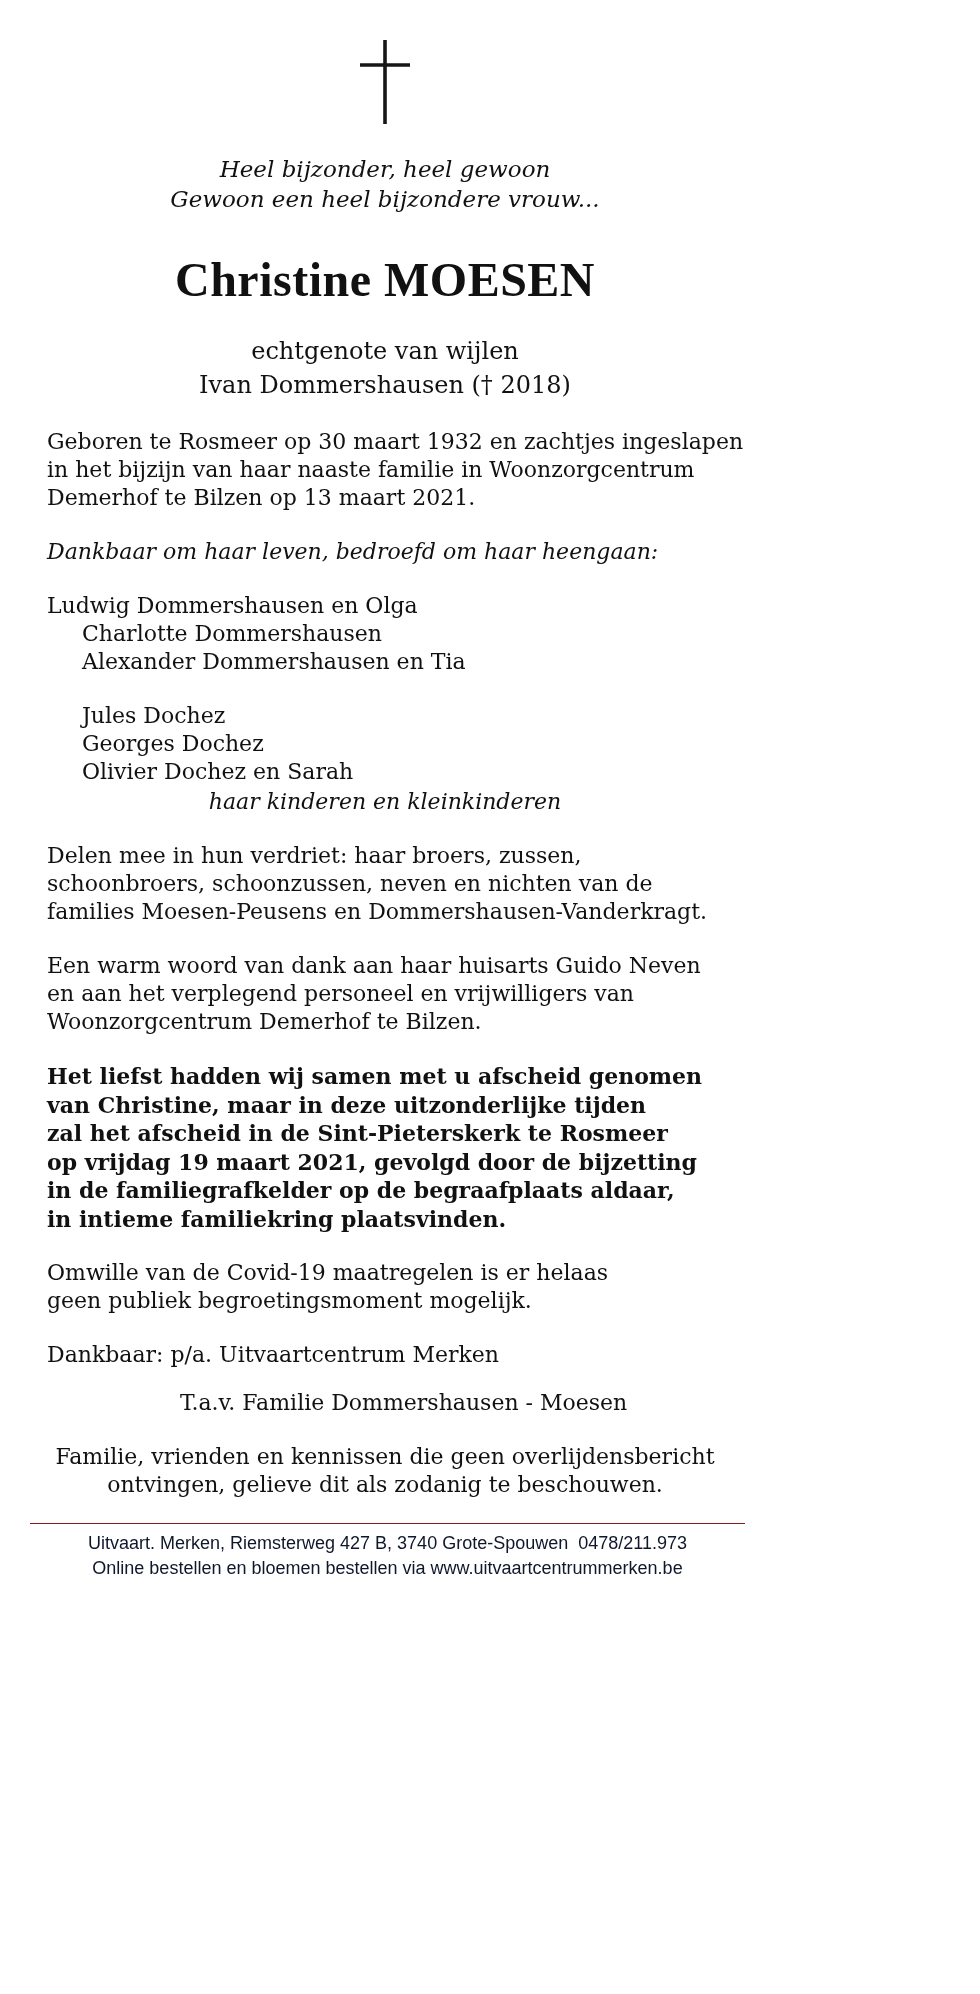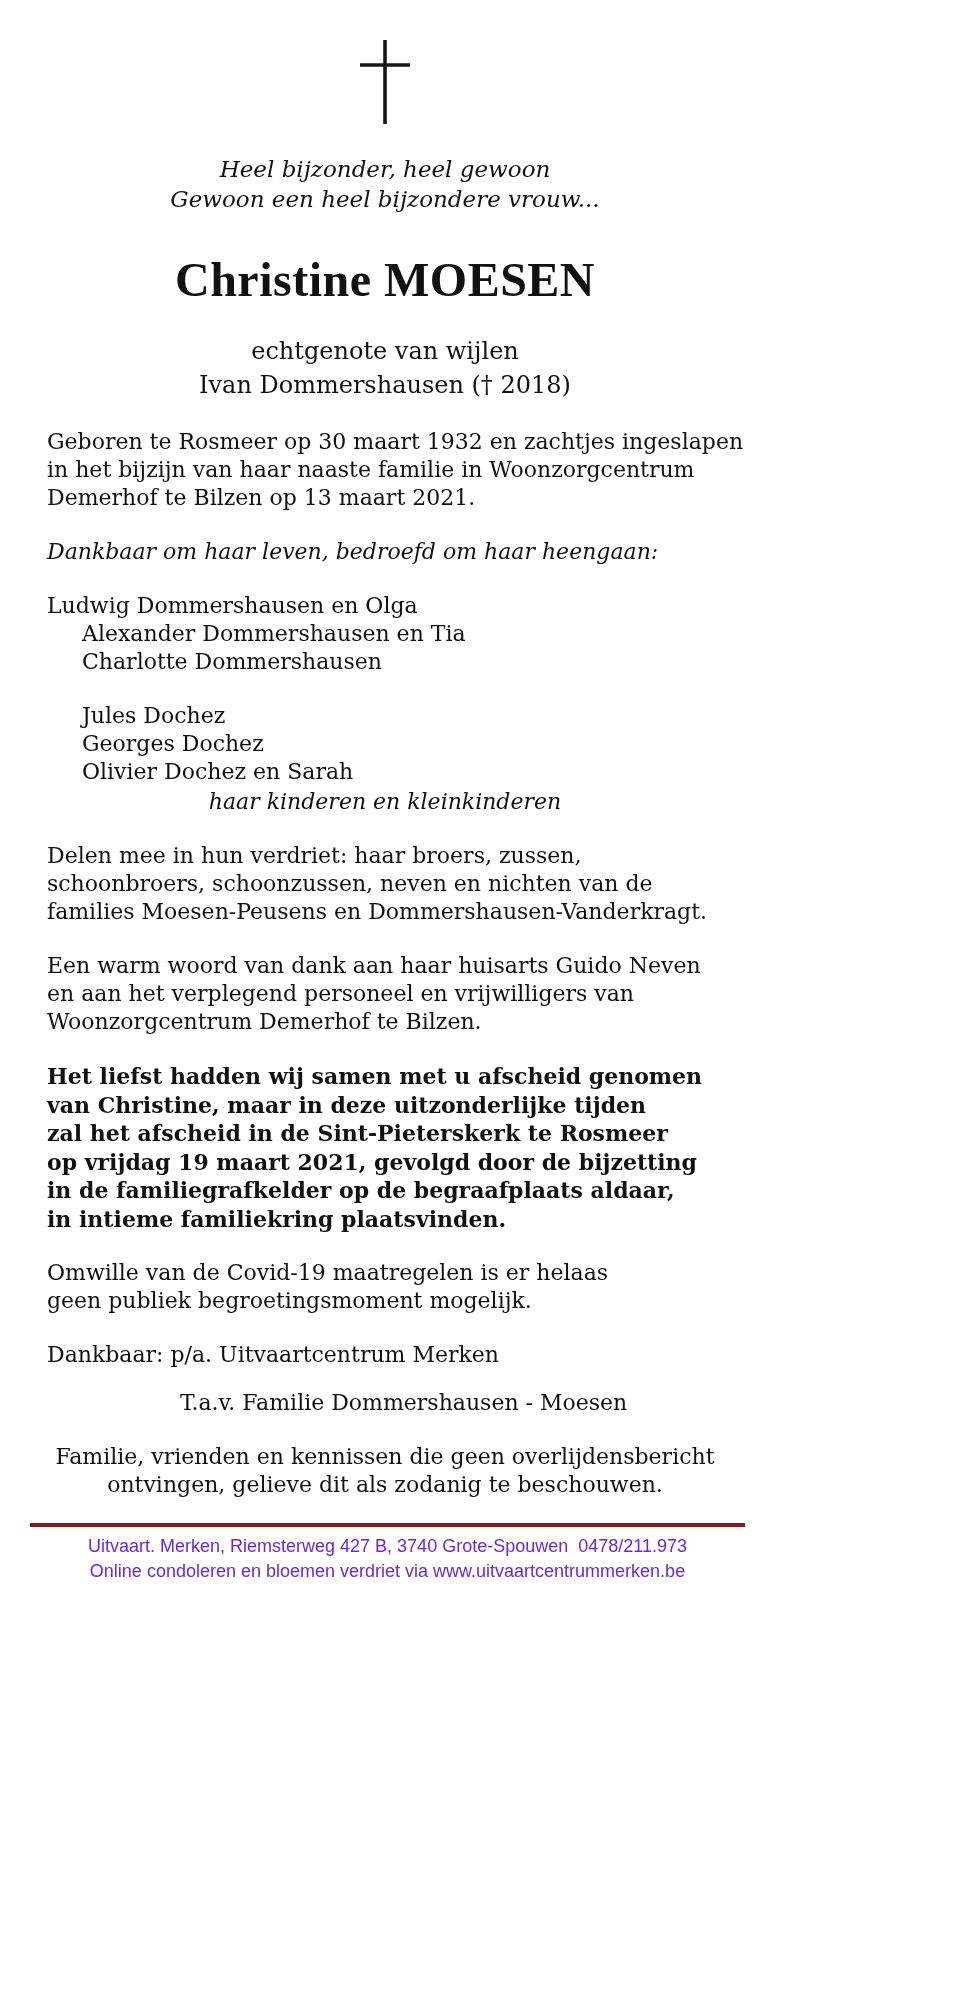--- a/index.html
+++ b/index.html
@@ -100,27 +100,27 @@
   .notice {
     font-size: 22px;
     line-height: 28px;
     text-align: center;
     margin-top: 26px;
   }
 
   .footer {
     margin: 24px 0 0 30px;
     width: 715px;
-    border-top: 4px solid #7f1d1d;
+    border-top: 1px solid #7f1d1d;
     padding-top: 7px;
     font-family: "Liberation Sans", sans-serif;
     font-size: 18px;
     line-height: 25px;
     text-align: center;
-    color: #6d28d9;
+    color: #0f172a;
   }
 </style>
 </head>
 <body>
 
 <div class="card">
 
   <div class="cross-wrap">
     <svg width="54" height="88" viewBox="0 0 54 88" aria-hidden="true">
       <line x1="27" y1="2" x2="27" y2="86" stroke="#161616" stroke-width="3.6"></line>
@@ -139,22 +139,22 @@
 Ivan Dommershausen († 2018)</div>
 
   <div class="body-par pre">Geboren te Rosmeer op 30 maart 1932 en zachtjes ingeslapen
 in het bijzijn van haar naaste familie in Woonzorgcentrum
 Demerhof te Bilzen op 13 maart 2021.</div>
 
   <div class="italic-line">Dankbaar om haar leven, bedroefd om haar heengaan:</div>
 
   <div class="family-group">
     <div class="head">Ludwig Dommershausen en Olga</div>
+    <div class="child">Charlotte Dommershausen</div>
     <div class="child">Alexander Dommershausen en Tia</div>
-    <div class="child">Charlotte Dommershausen</div>
   </div>
 
   <div class="family-group">
     <div class="child">Jules Dochez</div>
     <div class="child">Georges Dochez</div>
     <div class="child">Olivier Dochez en Sarah</div>
   </div>
 
   <div class="relation-note">haar kinderen en kleinkinderen</div>
 
@@ -181,14 +181,14 @@
     <div class="line2">T.a.v. Familie Dommershausen - Moesen</div>
   </div>
 
   <div class="notice pre">Familie, vrienden en kennissen die geen overlijdensbericht
 ontvingen, gelieve dit als zodanig te beschouwen.</div>
 
 </div>
 
 <div class="footer">
   <div>Uitvaart. Merken, Riemsterweg 427 B, 3740 Grote-Spouwen&nbsp;&nbsp;0478/211.973</div>
-  <div>Online condoleren en bloemen verdriet via www.uitvaartcentrummerken.be</div>
+  <div>Online bestellen en bloemen bestellen via www.uitvaartcentrummerken.be</div>
 </div>
 
 </body></html>

